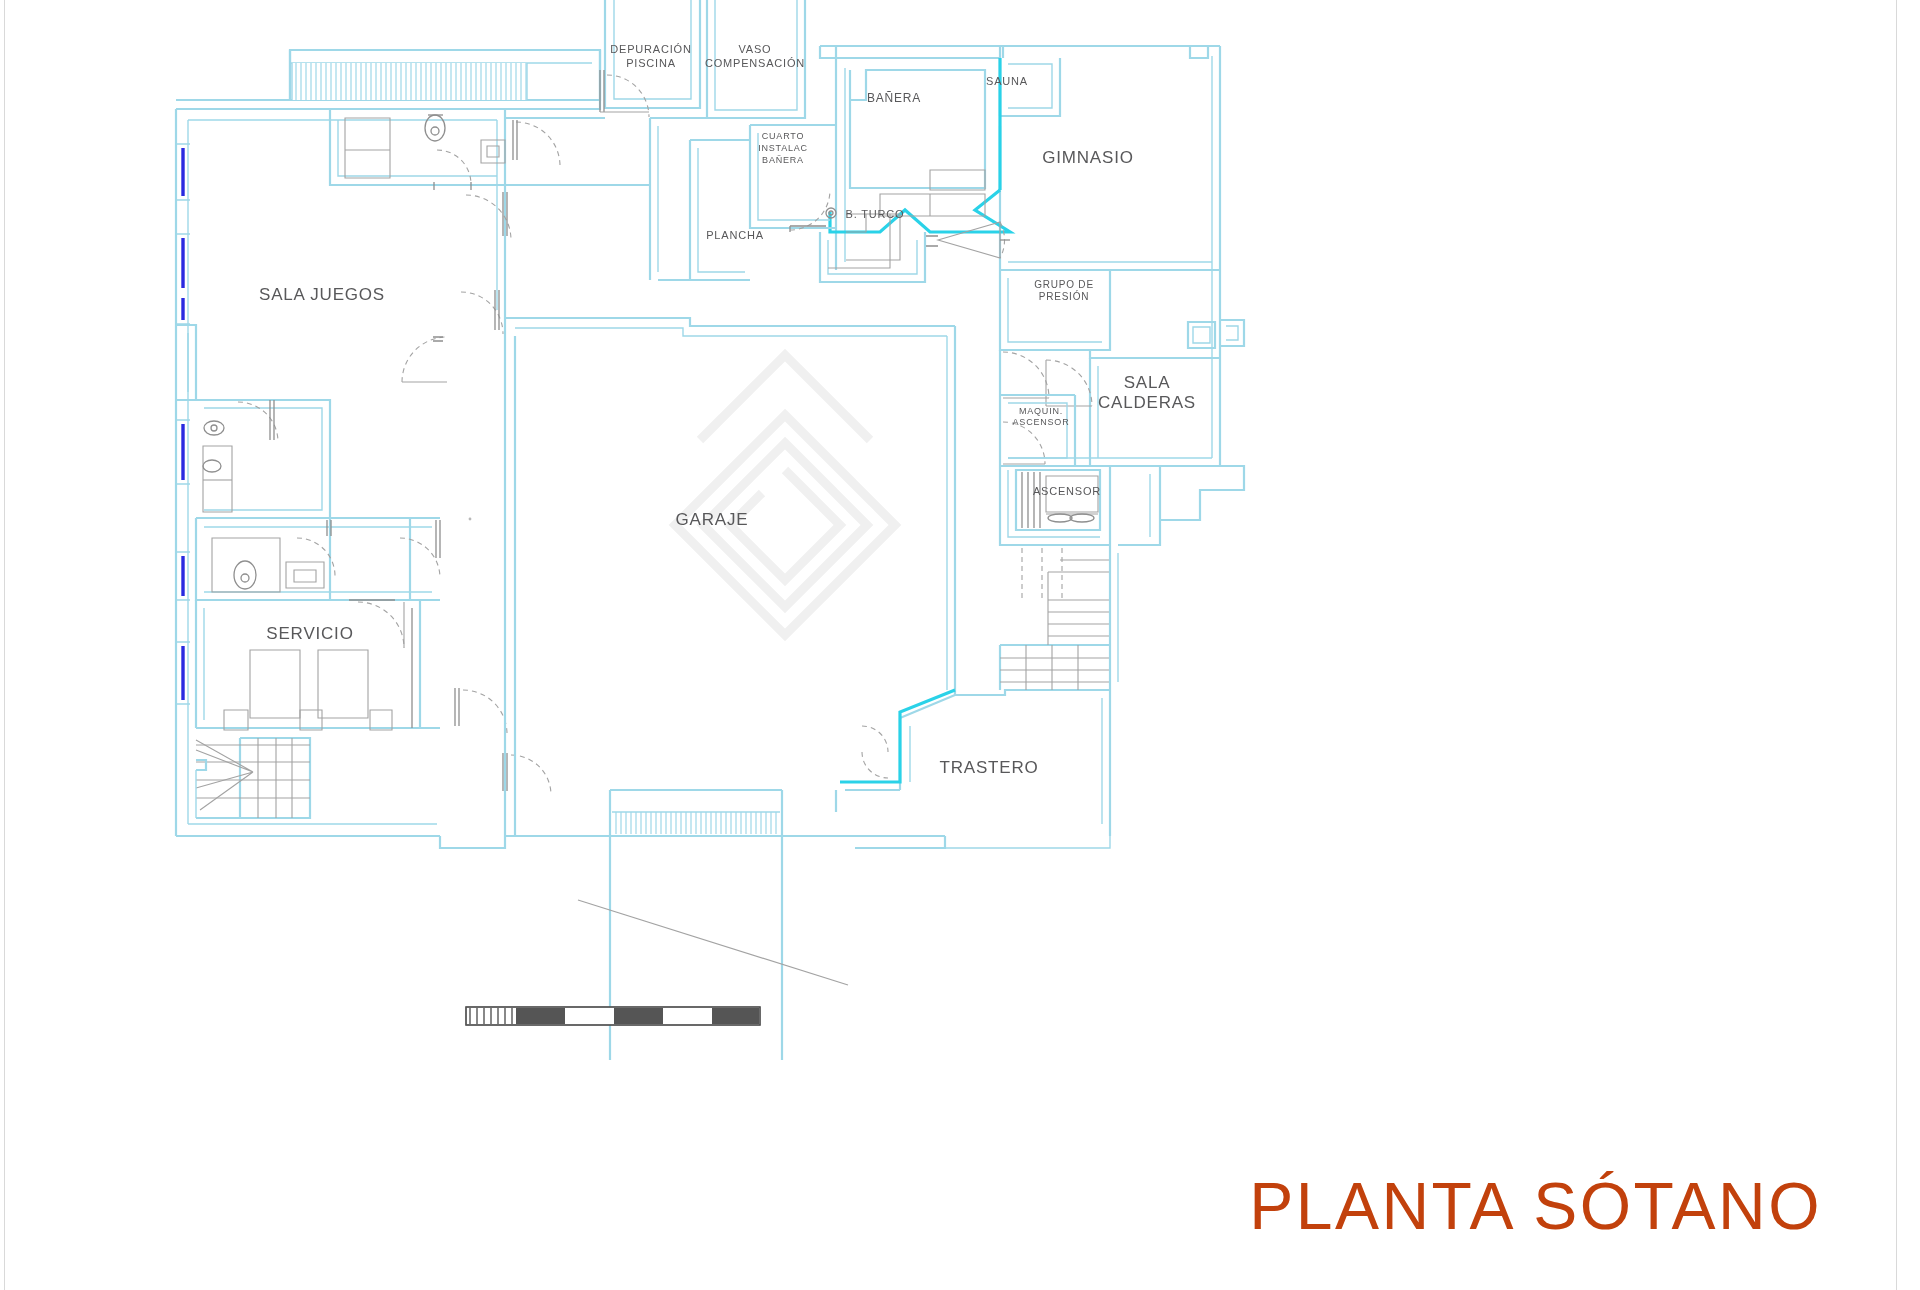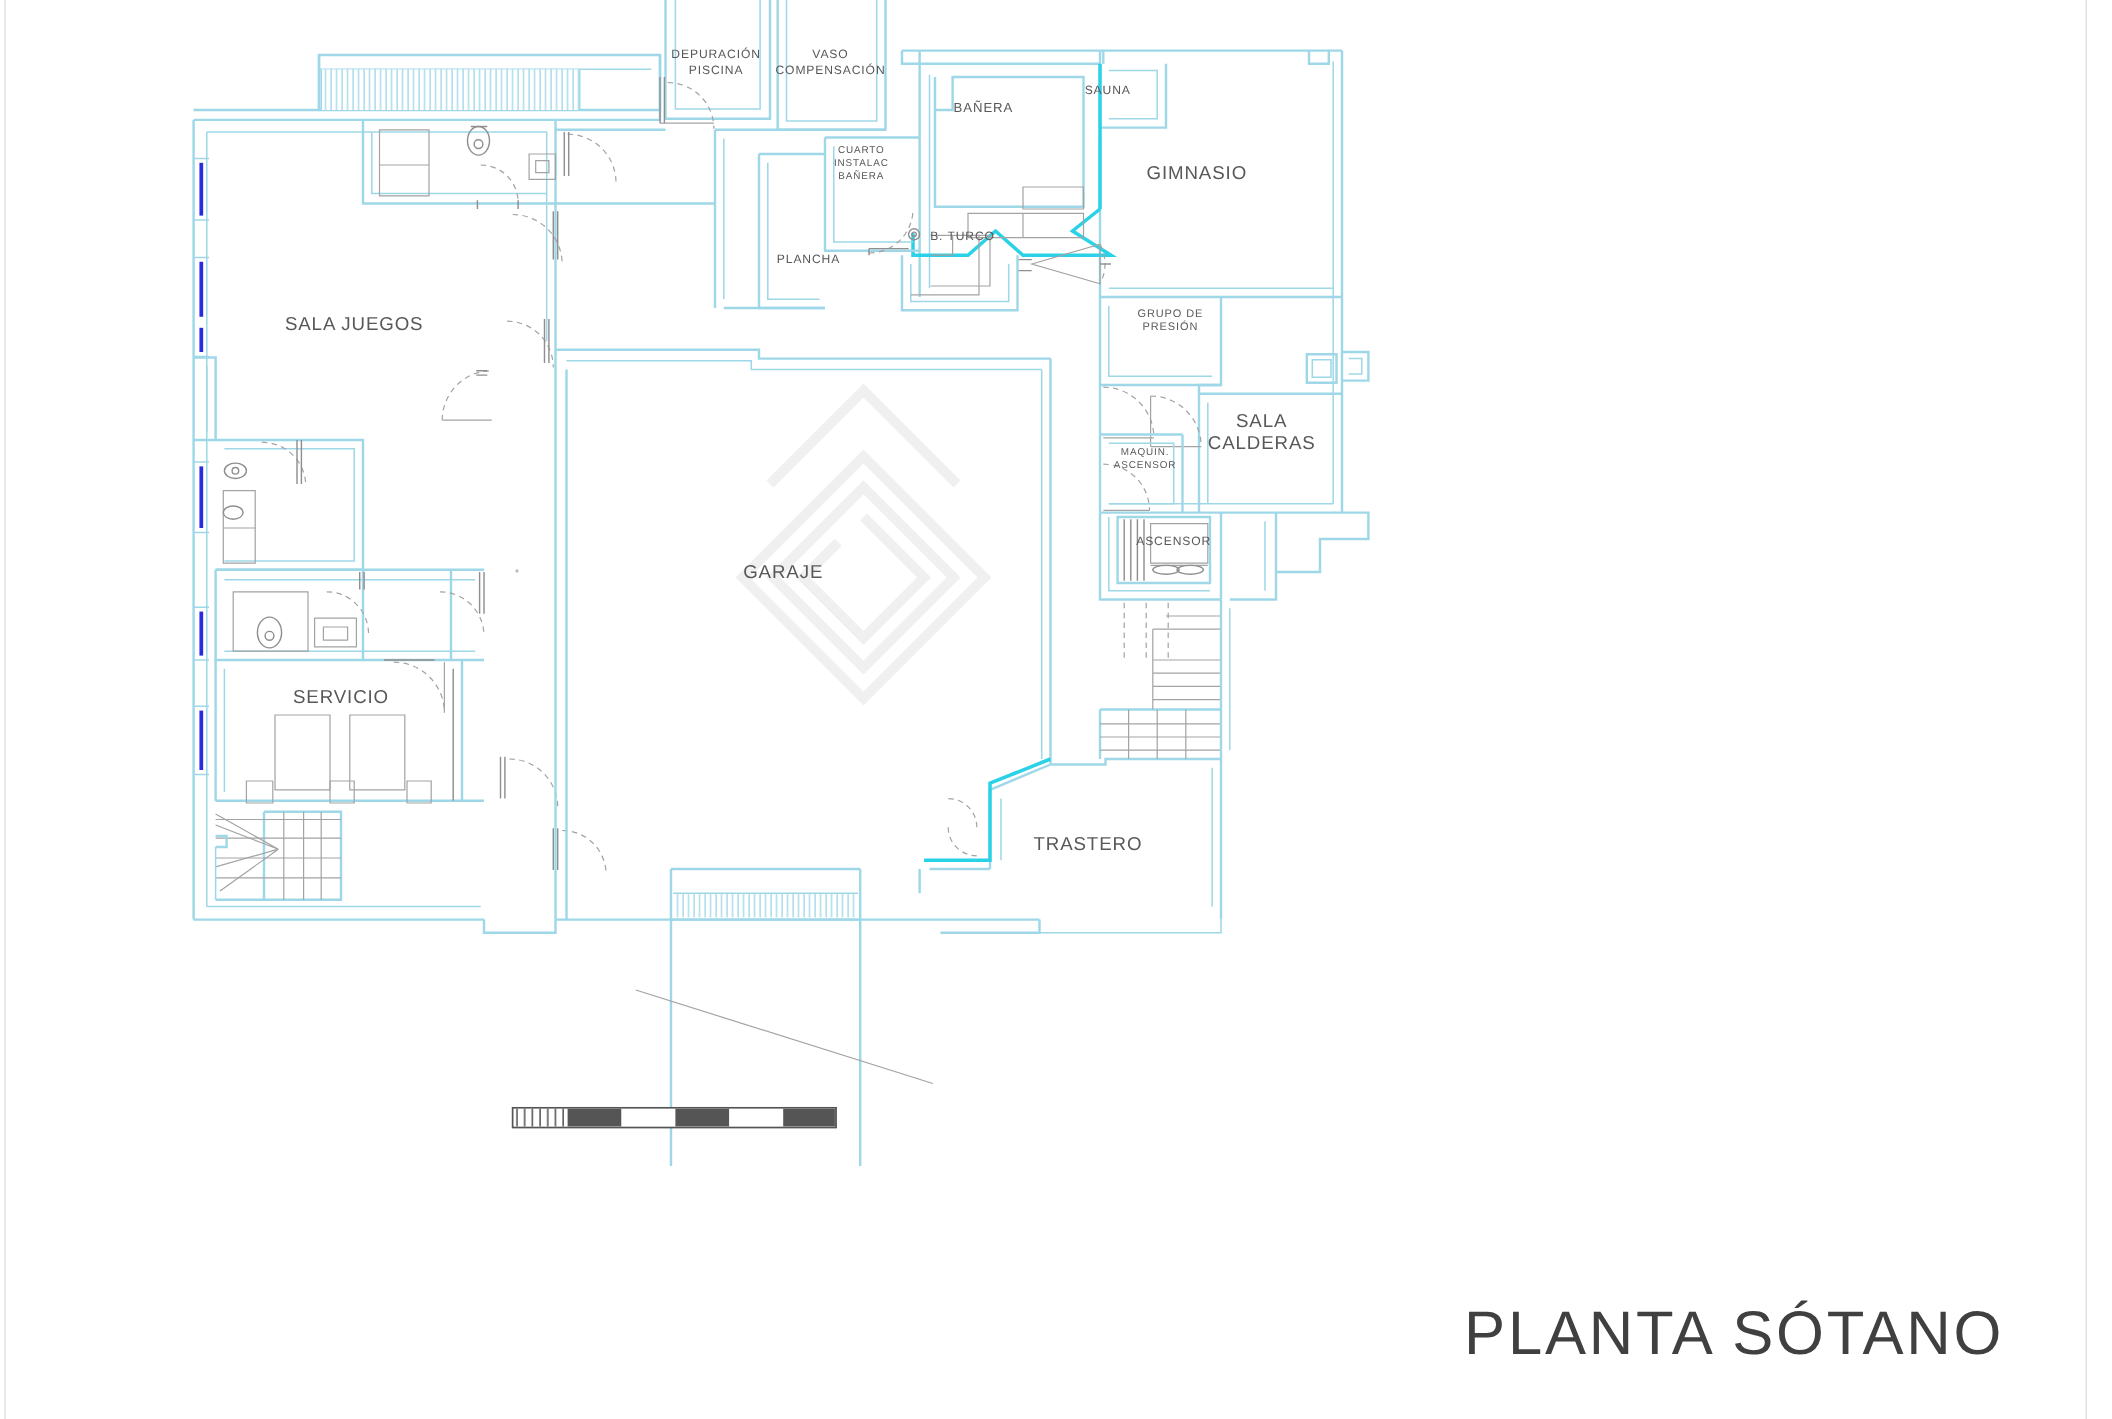--- a/index.html
+++ b/index.html
@@ -4,21 +4,21 @@
 <style>
   html,body{margin:0;padding:0;background:#ffffff;}
   body{width:1920px;height:1290px;position:relative;overflow:hidden;
        font-family:"Liberation Sans", sans-serif;color:#58585a;}
 
   #plan-root{position:absolute;left:0;top:0;width:1900px;height:1290px;}
 
   svg#floorplan{position:absolute;left:0;top:0;width:1920px;height:1290px;display:block;}
 
   .title-block{position:absolute;right:78px;bottom:46px;text-align:right;}
-  .title-main{font-size:56px;letter-spacing:2.5px;color:#404040;line-height:1.12;white-space:nowrap;font-weight:400;}
+  .title-main{font-size:66px;letter-spacing:2.5px;color:#c2410c;line-height:1.12;white-space:nowrap;font-weight:400;}
   .title-sub{font-size:36px;letter-spacing:1.5px;color:#6b6b6d;line-height:1.3;white-space:nowrap;margin-top:6px;font-weight:400;}
 
   .edge-line{position:absolute;background:#d9d9d9;}
   .edge-left{left:4px;top:0;width:1px;height:1290px;}
   .edge-right{right:3px;top:0;width:1px;height:1290px;}
 </style>
 </head>
 <body>
 
 <div id="plan-root">

